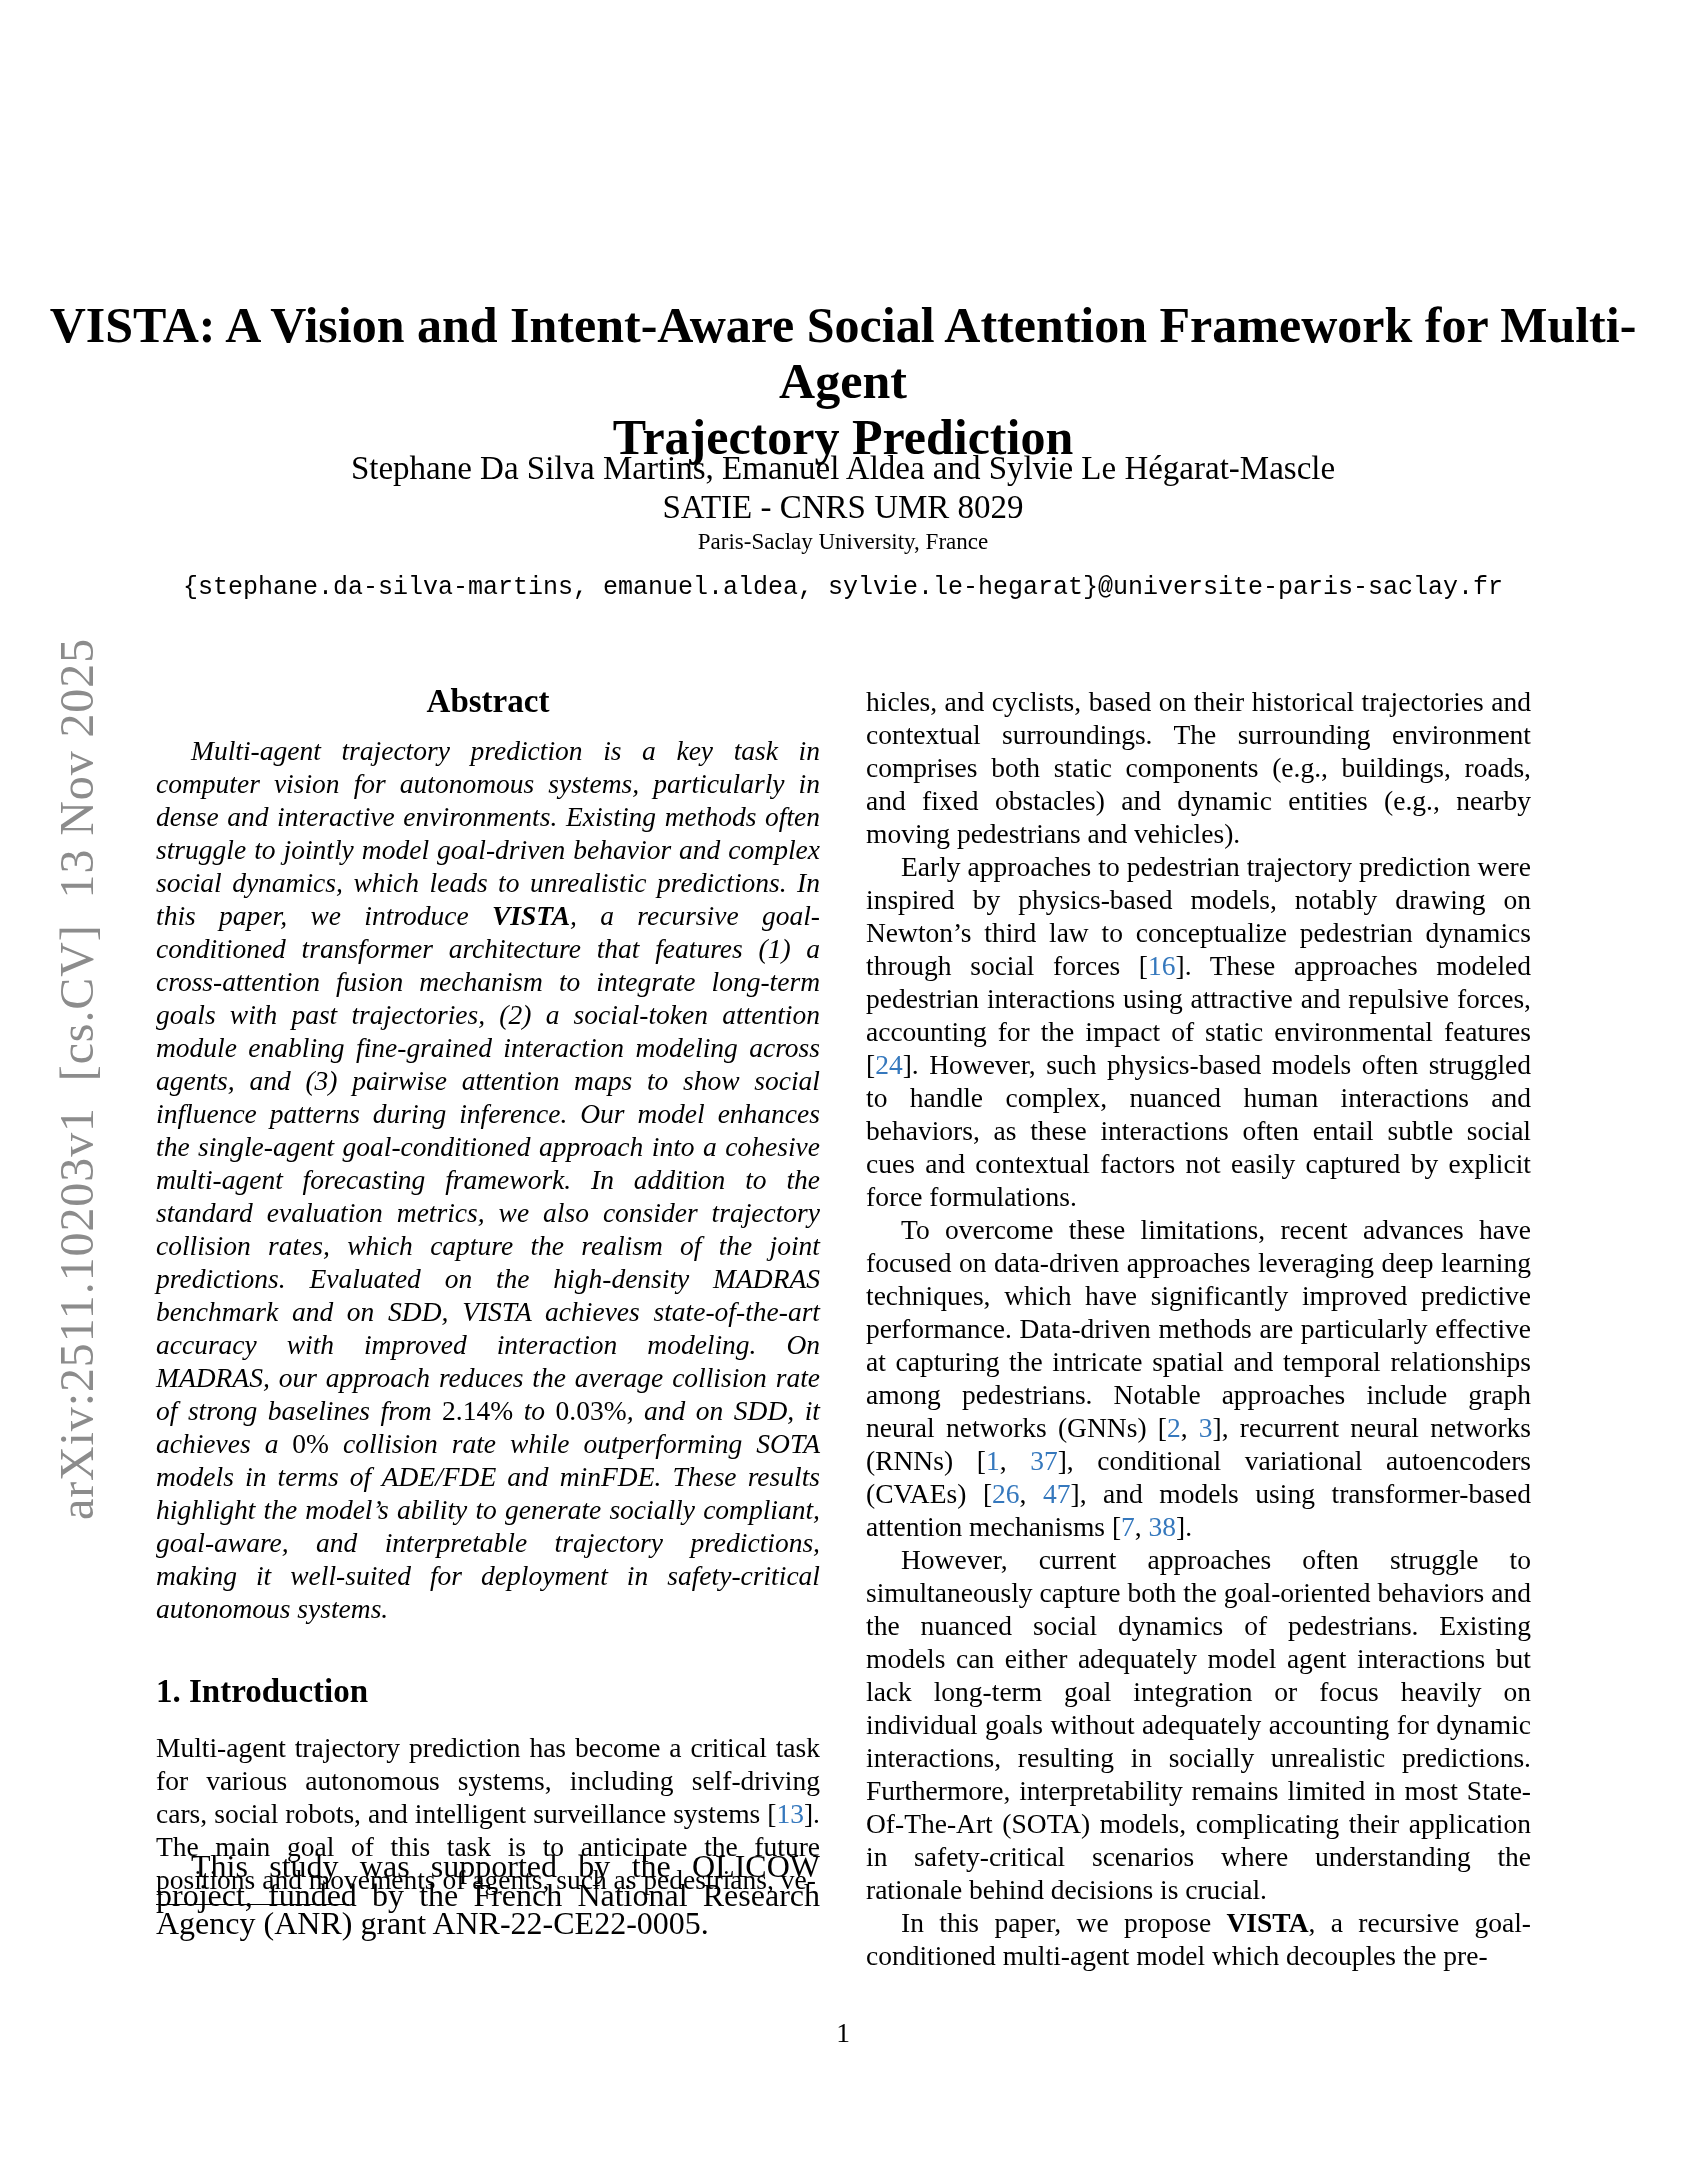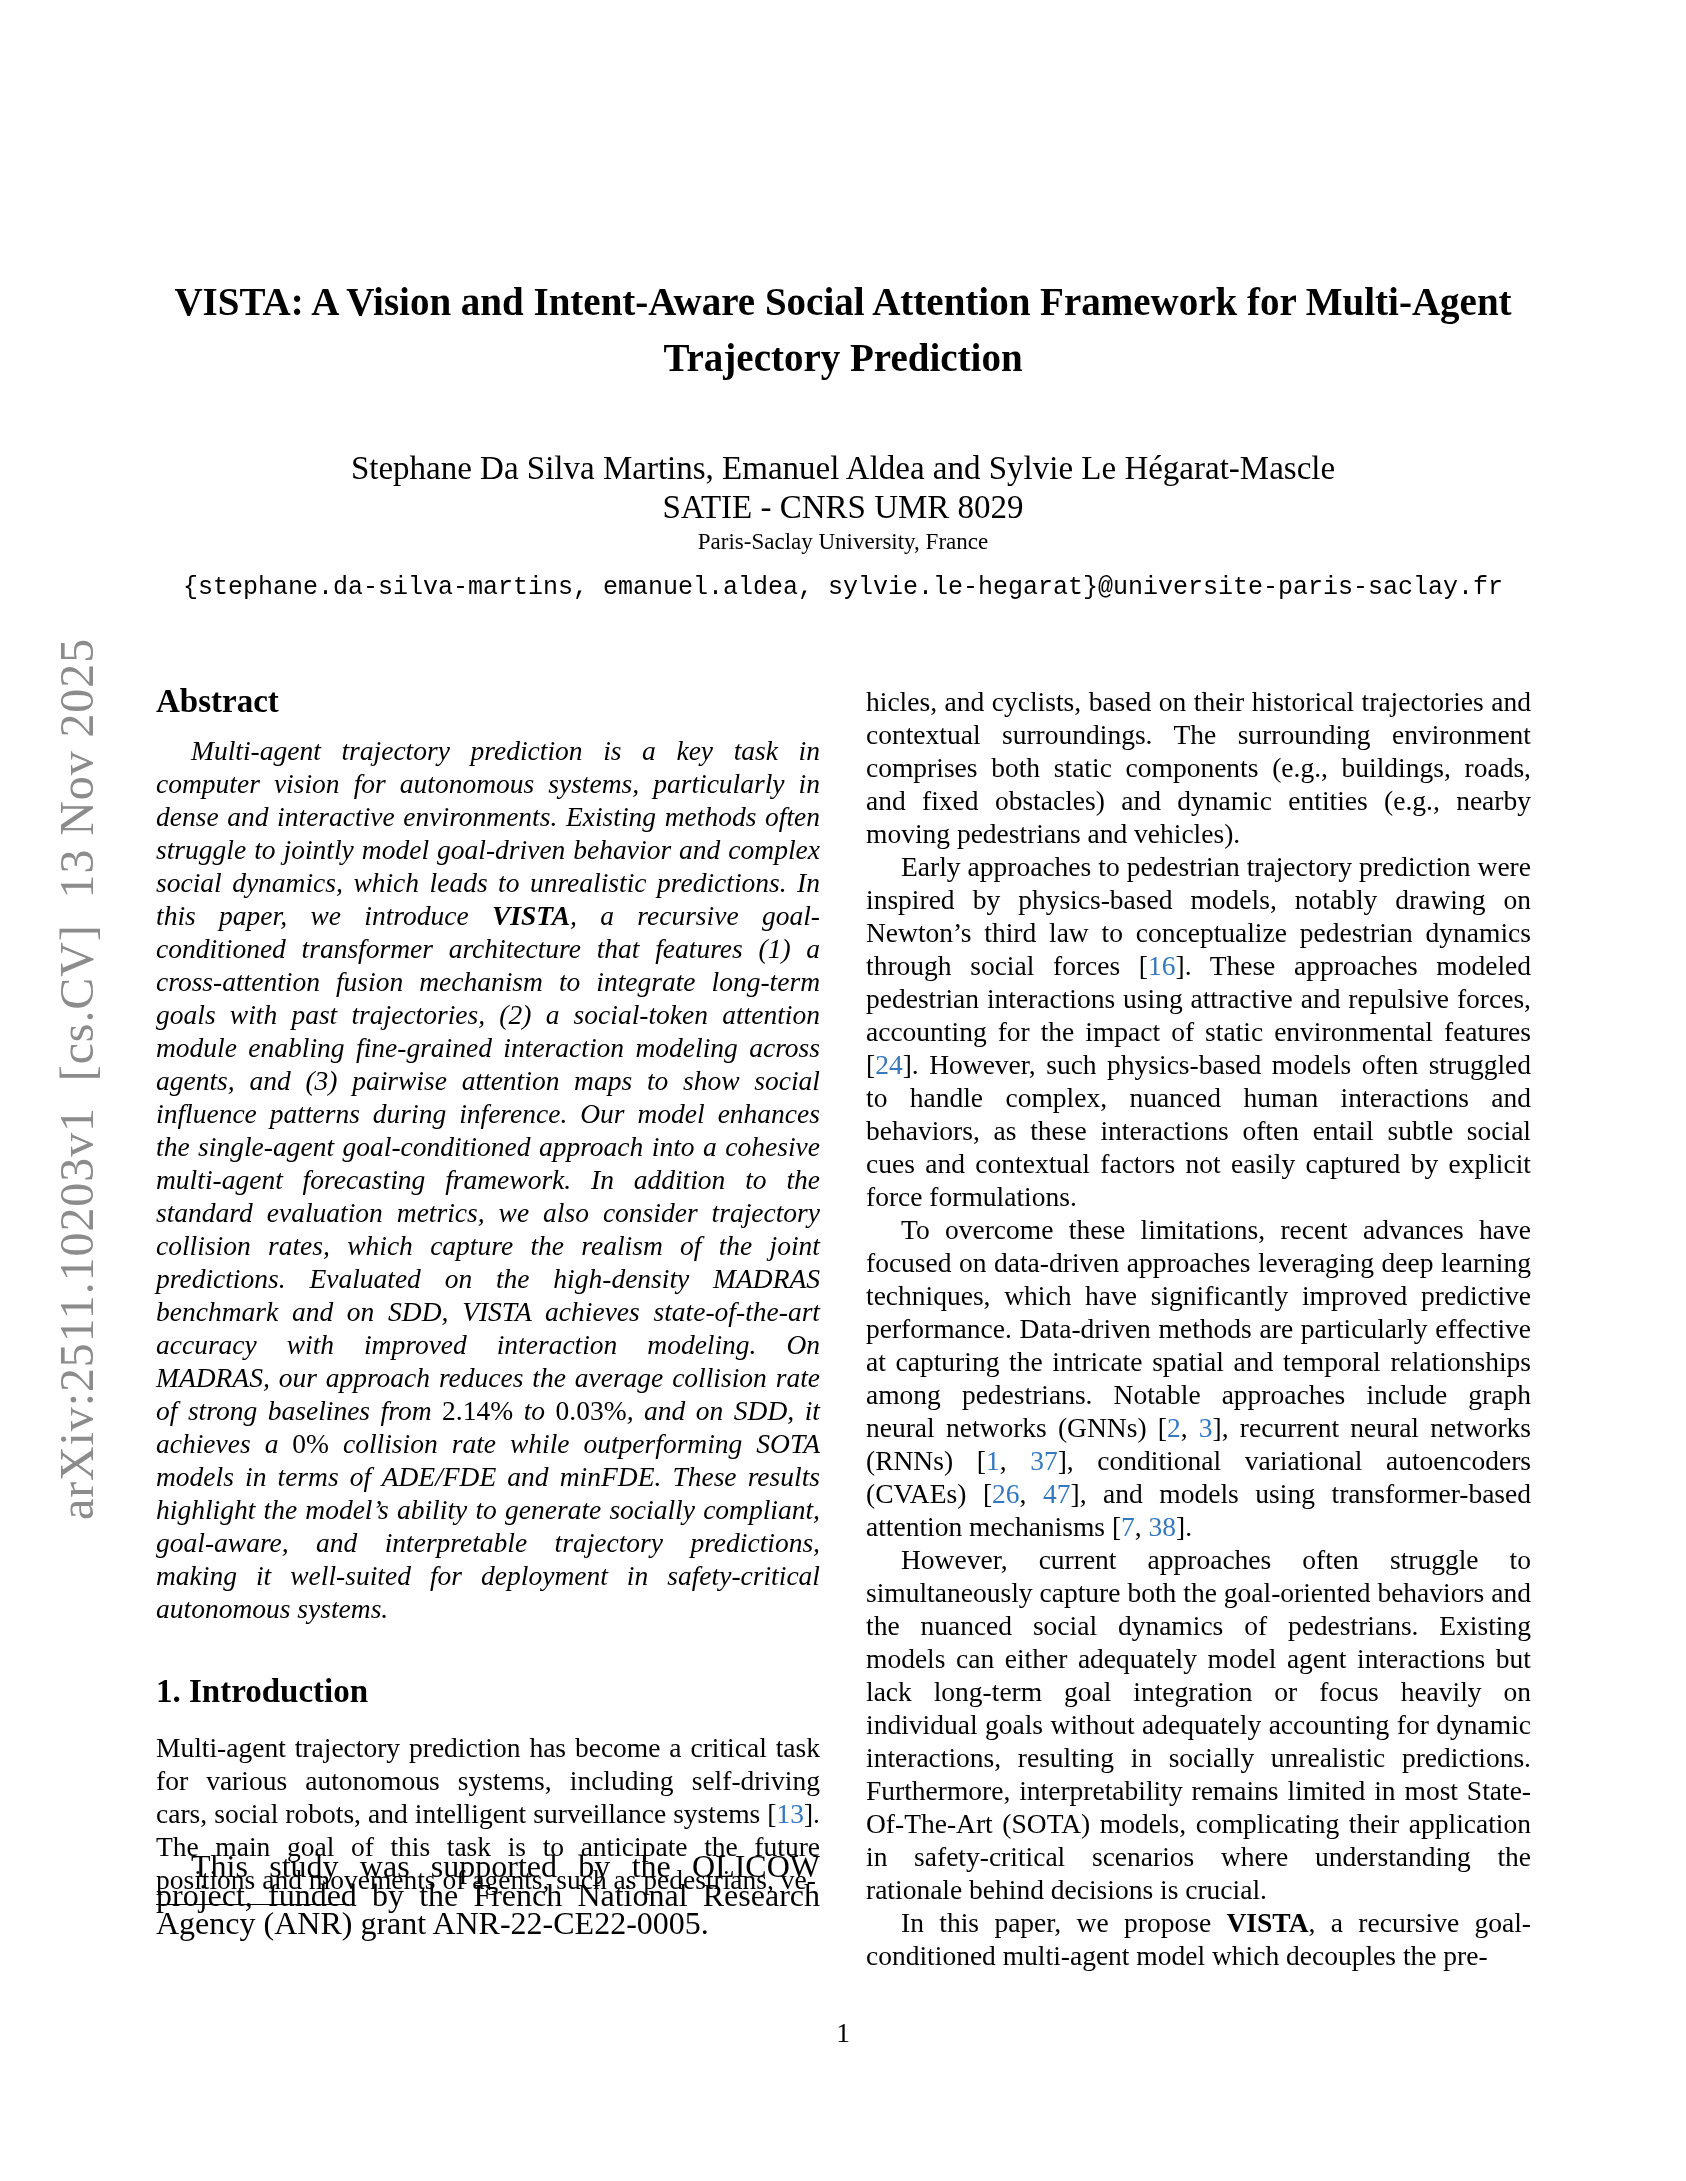--- a/index.html
+++ b/index.html
@@ -18,41 +18,41 @@
   .watermark-anchor span {
     position: absolute;
     white-space: pre;
     transform: translate(-50%,-50%) rotate(-90deg);
     font-size: 48px;
     color: var(--wm, #8c8c8c);
     letter-spacing: 0.9px;
   }
   
   .title {
-    position: absolute; top: 274px; left: 0; right: 0;
+    position: absolute; top: 297px; left: 0; right: 0;
     text-align: center;
-    font-size: 39px; font-weight: bold;
+    font-size: 50px; font-weight: bold;
     line-height: 56px;
   }
   .authors   { position: absolute; top: 450px;  left: 0; right: 0; text-align: center; font-size: 33px; }
   .affil-lab { position: absolute; top: 489px;  left: 0; right: 0; text-align: center; font-size: 33px; }
   .affil-uni { position: absolute; top: 529px;  left: 0; right: 0; text-align: center; font-size: 23px; }
   .email {
     position: absolute; top: 573px; left: 0; right: 0;
     text-align: center;
     font-family: "Liberation Mono", "DejaVu Sans Mono", monospace;
     font-size: 25px;
   }
   
   .col { position: absolute; width: 664px; font-size: 27.5px; line-height: 33px;
          text-align: justify; hyphens: auto; -webkit-hyphens: auto; }
   .col-left  { left: 156px; top: 681px; }
   .col-right { left: 866px; top: 685px; width: 665px; }
 
-  .abstract-heading { text-align: left; font-size: 33px; font-weight: bold; line-height: 40px; }
+  .abstract-heading { text-align: center; font-size: 33px; font-weight: bold; line-height: 40px; }
   .abstract-body { margin-top: 13px; font-style: italic; text-indent: 35px; }
 
   .intro-block { position: absolute; left: 156px; top: 1671px; width: 664px; }
   .section-heading { font-size: 33px; font-weight: bold; line-height: 40px; text-align: left; }
   .intro-block .para { margin-top: 20px; font-size: 27.5px; line-height: 33px; text-align: justify;
                        hyphens: auto; -webkit-hyphens: auto; }
 
   .para { text-indent: 35px; margin: 0; }
   .para.cont { text-indent: 0; }
 

